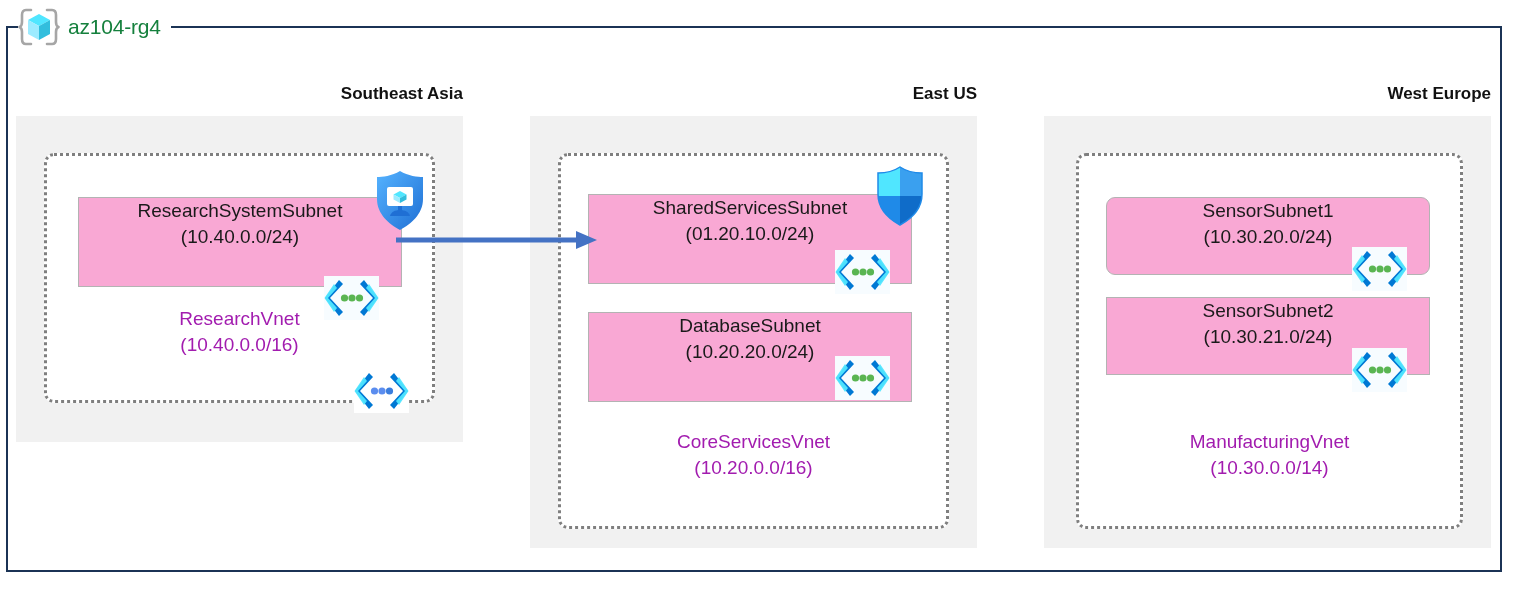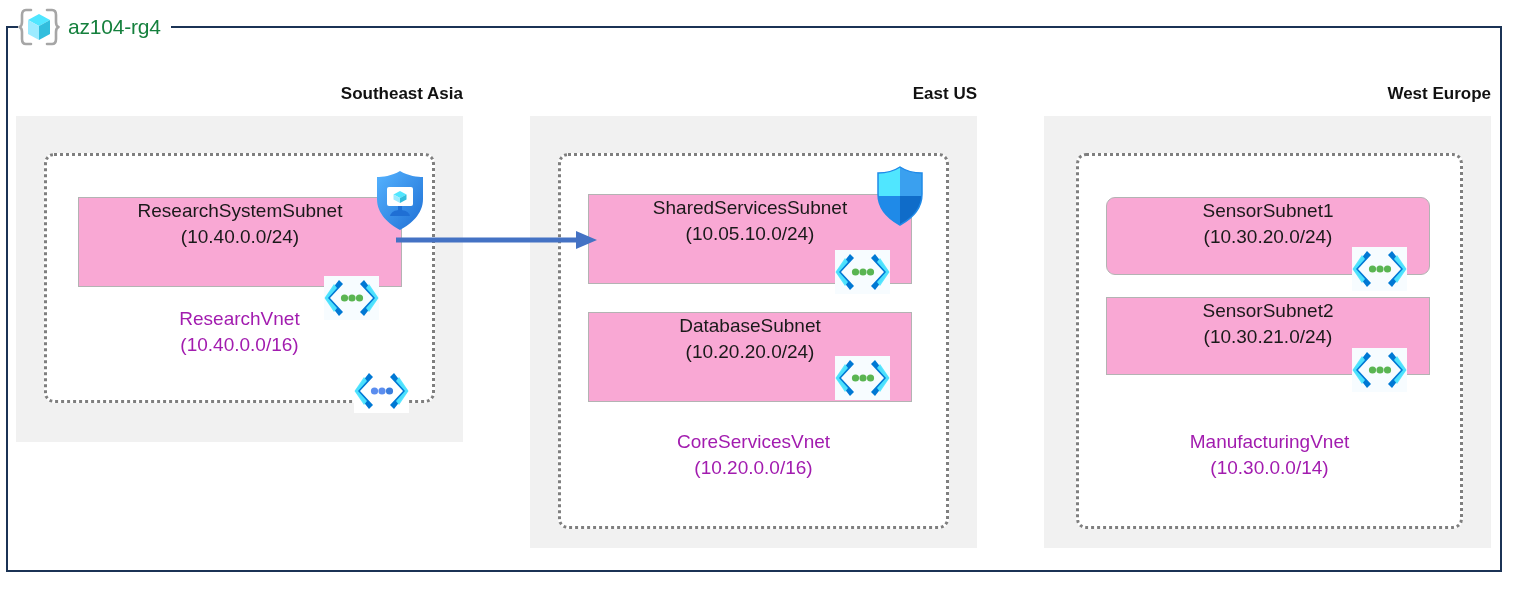--- a/index.html
+++ b/index.html
@@ -229,21 +229,21 @@
 
     <div class="region-box" style="top:32px; width:447px; height:432px;"></div>
 
     <div class="vnet" style="left:28px; top:69px; width:391px; height:376px;">
       <div class="vnet-caption" style="top:273px;">CoreServicesVnet
 (10.20.0.0/16)</div>
     </div>
 
     <div class="subnet" style="left:58px; top:110px; width:324px; height:90px;">
       <div class="subnet-text">SharedServicesSubnet
-(10.05.10.0/24)</div>
+(01.20.10.0/24)</div>
     </div>
 
     <div class="subnet" style="left:58px; top:228px; width:324px; height:90px;">
       <div class="subnet-text">DatabaseSubnet
 (10.20.20.0/24)</div>
     </div>
   </div>
 
   <div class="ico" style="left:874px; top:166px;">
     <svg width="52" height="60" viewBox="0 0 52 60" aria-hidden="true">

